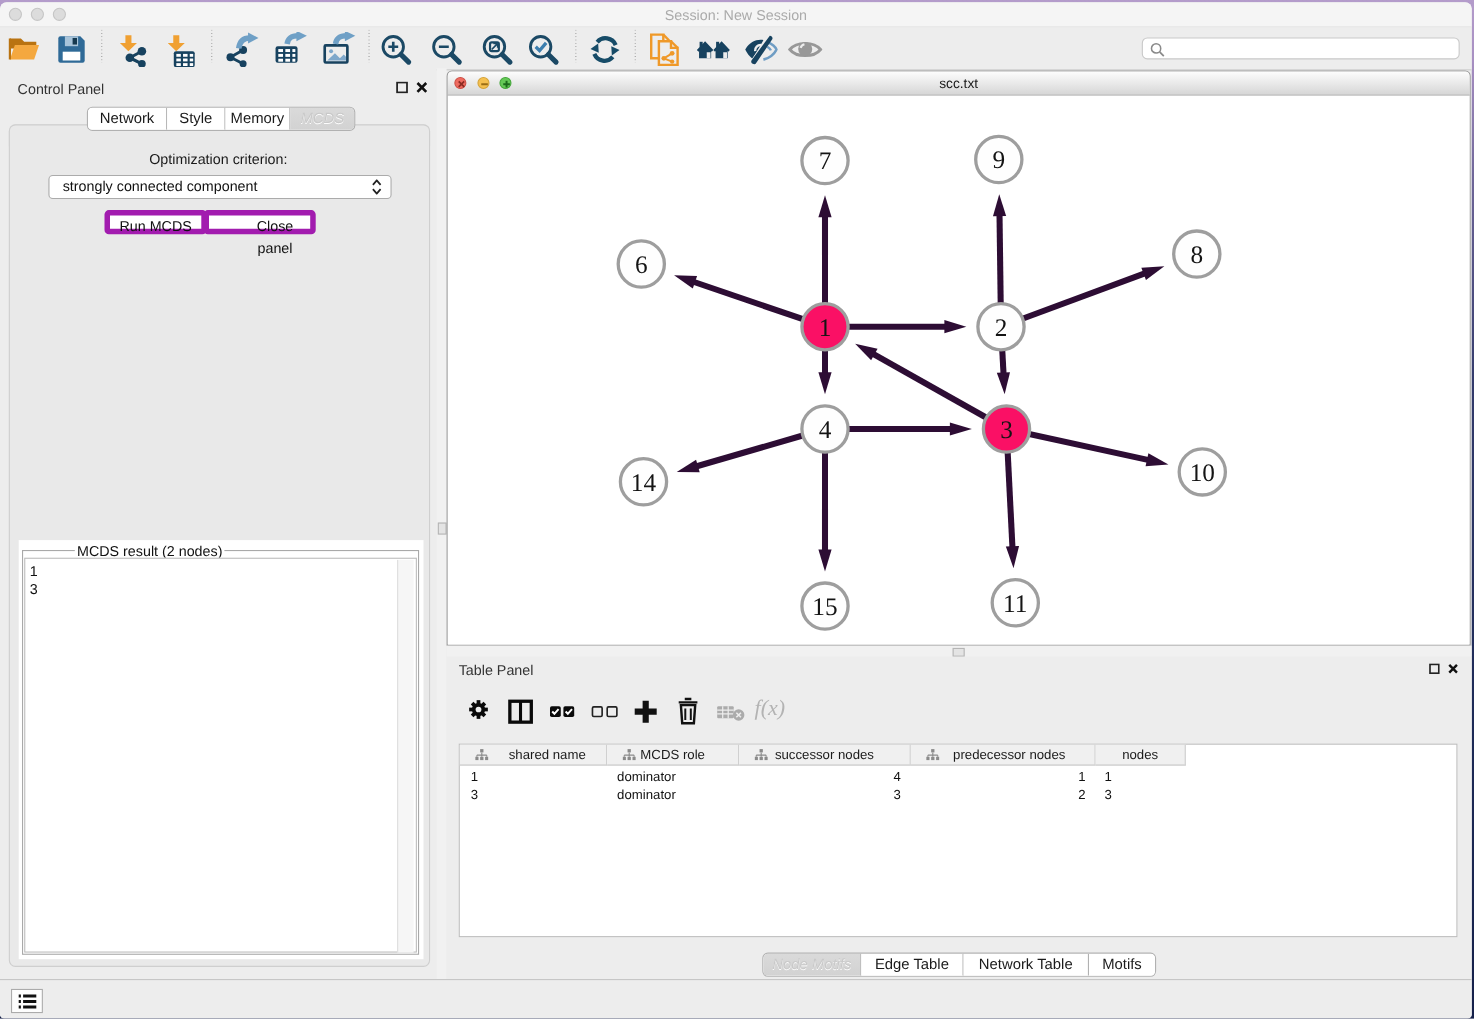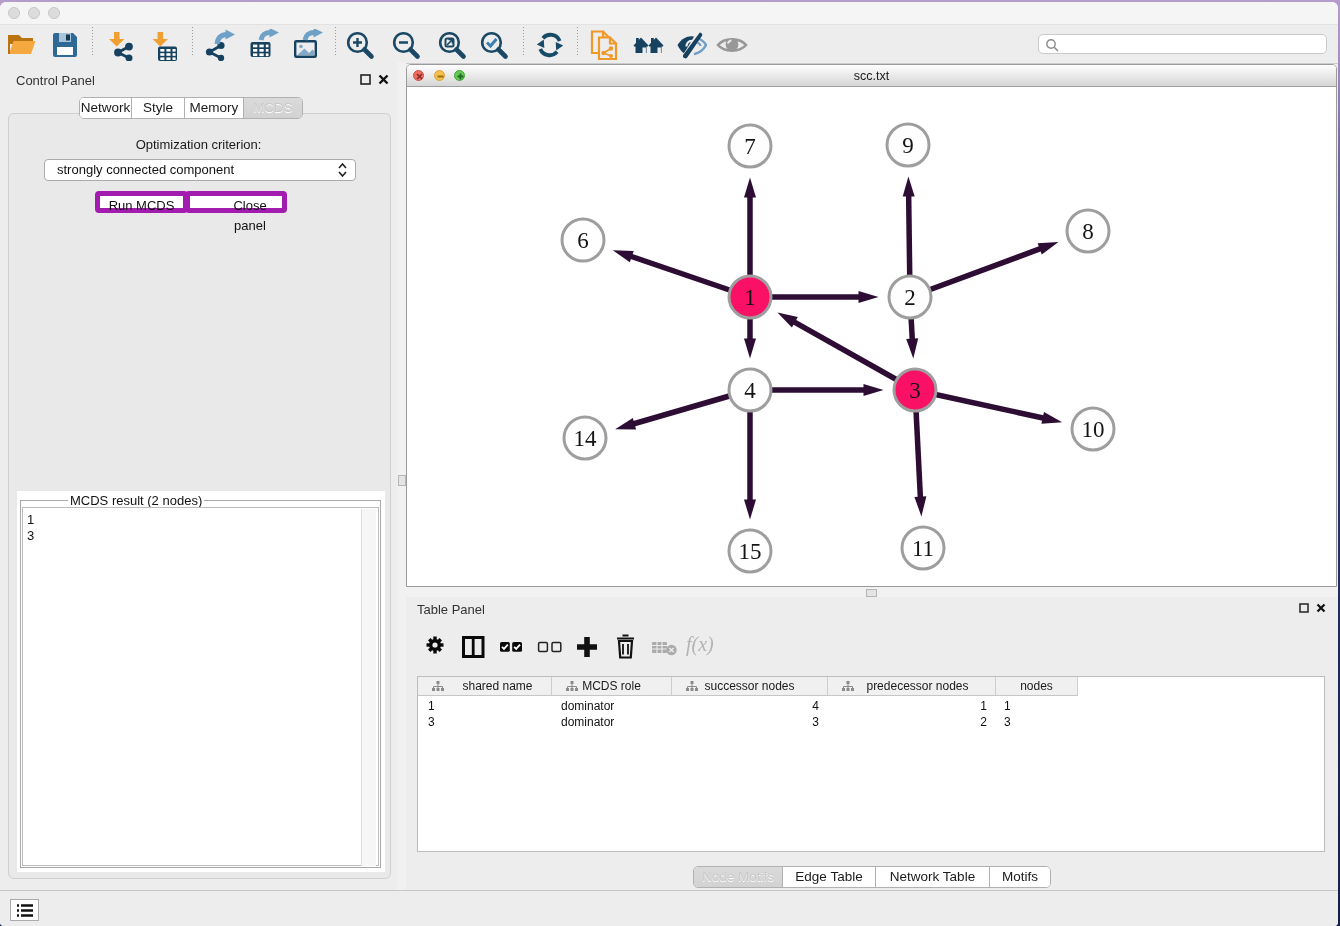--- a/index.html
+++ b/index.html
@@ -18,21 +18,21 @@
 .ticon{position:absolute;top:4px;width:32px;height:32px;}
 #search{position:absolute;left:1038px;top:9px;width:289px;height:20px;background:#fff;border:1px solid #c9c9c9;border-radius:5px;box-sizing:border-box;}
 
 #cpanel{position:absolute;left:0;top:60px;width:397px;height:828px;background:#ededed;}
 #cp-title{position:absolute;left:16px;top:11px;font-size:13px;color:#333;}
 #cp-inner{position:absolute;left:8px;top:51px;width:383px;height:766px;background:#e9e9e9;border:1px solid #cfcfcf;border-radius:6px;box-sizing:border-box;}
 #cp-band{position:absolute;left:8px;top:51px;width:383px;height:20px;background:#dcdcdc;border-radius:6px 6px 0 0;}
 .tabrow{position:absolute;display:flex;border:1px solid #b1b1b1;border-radius:5px;overflow:hidden;background:#fff;}
 .tab{font-size:13.5px;color:#1a1a1a;text-align:center;background:#fff;border-right:1px solid #b1b1b1;box-sizing:border-box;}
 .tab:last-child{border-right:none;}
-.tab.sel{background:linear-gradient(#dadada,#d2d2d2);color:#c9c9c9;text-shadow:0 1px 0 #fdfdfd;}
+.tab.sel{background:linear-gradient(#dadada,#d2d2d2);color:#c9c9c9;text-shadow:0 1px 0 #fdfdfd;font-style:italic;}
 #opt-label{position:absolute;left:0;top:75px;width:397px;text-align:center;font-size:13px;color:#1a1a1a;}
 #dropdown{position:absolute;left:44px;top:97px;width:312px;height:22px;background:#fff;border:1px solid #ababab;border-radius:4px;box-sizing:border-box;font-size:13px;color:#111;line-height:20px;padding-left:12px;}
 .btn{position:absolute;height:22px;background:#fff;border:5px solid #a21caf;border-radius:4px;box-sizing:border-box;font-size:13px;color:#111;text-align:center;line-height:20px;}
 #mcdsbox{position:absolute;left:17px;top:429px;width:368px;height:381px;background:#fff;}
 #mcds-border{position:absolute;left:3px;top:9px;width:361px;height:368px;border:1px solid #a9a9a9;box-sizing:border-box;}
 #mcds-label{position:absolute;left:8px;top:2px;background:#fff;padding:0 2px;font-size:13px;color:#111;margin-left:43px;}
 #mcds-text{position:absolute;left:5px;top:16px;width:357px;height:359px;background:#fff;border:1px solid #bcbcbc;box-sizing:border-box;font-size:13px;color:#111;line-height:16px;padding:4px 0 0 4px;}
 #mcds-scroll{position:absolute;right:2px;top:1px;width:14px;height:357px;background:#f6f6f6;border-left:1px solid #dedede;}
 
 #vsplit{position:absolute;left:397px;top:60px;width:9px;height:828px;background:#f1f1f1;}
@@ -57,20 +57,21 @@
 #statusbar{position:absolute;left:0;top:888px;width:1338px;height:36px;background:#ededed;border-top:1px solid #c6c6c6;}
 #listbtn{position:absolute;left:10px;top:8px;width:29px;height:22px;background:#fdfdfd;border:1px solid #ababab;box-sizing:border-box;}
 #membtn{position:absolute;left:1254px;top:7px;width:67px;height:24px;background:#f4f4f4;border:1px solid #9a9a9a;box-sizing:border-box;font-size:12px;color:#0f766e;margin-top:36px;}
 </style></head>
 <body>
 <div id="win">
   <div id="titlebar">
     <div class="tl" style="left:8px;"></div>
     <div class="tl" style="left:28px;"></div>
     <div class="tl" style="left:48px;"></div>
+    <div id="wtitle">Session: New Session</div>
   </div>
   <div id="toolbar">
     <svg class="ticon" style="left:6px;" viewBox="0 0 32 32">
       <path d="M3 6 h10 l3 3 h11 v6 H3 z" fill="#b97311"></path>
       <path d="M3 25 L7.5 12 H29.5 L25 25 z" fill="#f4a83f"></path>
       <path d="M3 25 V6" stroke="#b97311" stroke-width="2" fill="none"></path>
     </svg>
     <svg class="ticon" style="left:49px;" viewBox="0 0 32 32">
       <path d="M4 6 a2 2 0 0 1 2-2 H24 l4 4 V26 a2 2 0 0 1 -2 2 H6 a2 2 0 0 1 -2-2 z" fill="#2f6a97"></path>
       <rect x="10" y="4" width="12" height="9" fill="#a8c4da"></rect>
@@ -214,21 +215,21 @@
     <div id="cp-title">Control Panel</div>
     <svg style="position:absolute;left:360px;top:12px;" width="11" height="11" viewBox="0 0 11 11">
         <rect x="1" y="1" width="9" height="9" fill="none" stroke="#222" stroke-width="1.6"></rect>
       </svg>
     <svg style="position:absolute;left:378px;top:12px;" width="11" height="11" viewBox="0 0 11 11">
         <path d="M1.5 1.5 L9.5 9.5 M9.5 1.5 L1.5 9.5" stroke="#111" stroke-width="2.4"></path>
       </svg>
     <div id="cp-band"></div>
     <div id="cp-inner"></div>
     <div class="tabrow" style="left:79px;top:35px;height:20px;">
-      <div class="tab" style="width:52px;line-height:19px;">Network</div>
+      <div class="tab" style="width:72px;line-height:19px;">Network</div>
       <div class="tab" style="width:53px;line-height:19px;">Style</div>
       <div class="tab" style="width:59px;line-height:19px;">Memory</div>
       <div class="tab sel" style="width:58px;line-height:19px;">MCDS</div>
     </div>
     <div id="dropdown">strongly connected component
       <svg style="position:absolute;right:8px;top:3px;" width="9" height="14" viewBox="0 0 9 14">
         <path d="M1 5 L4.5 1 L8 5" fill="none" stroke="#222" stroke-width="1.6"></path>
         <path d="M1 9 L4.5 13 L8 9" fill="none" stroke="#222" stroke-width="1.6"></path>
       </svg>
     </div>

